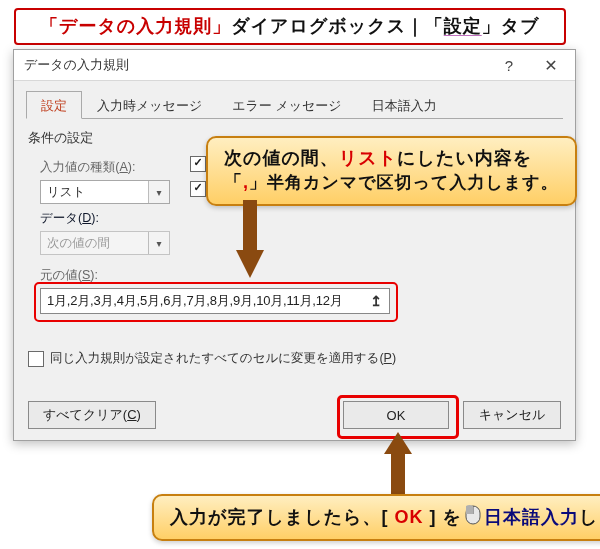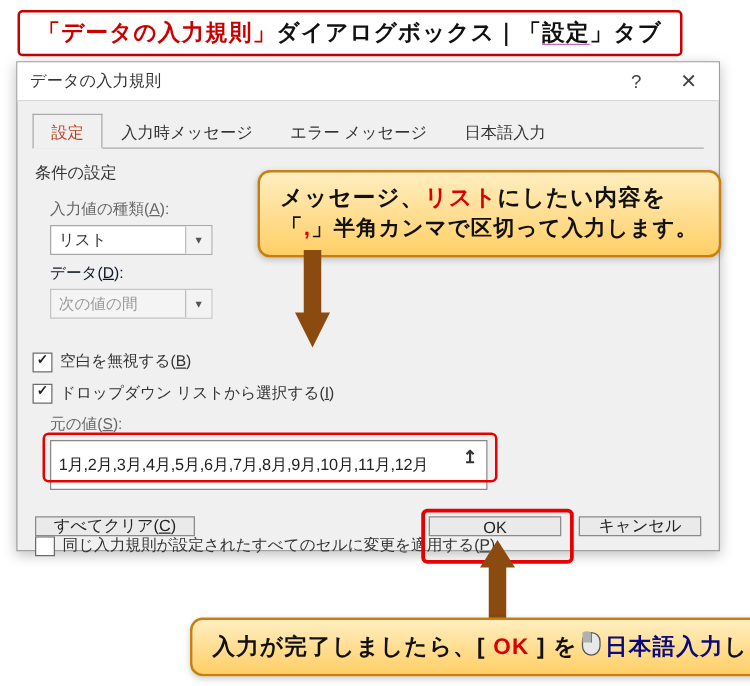--- a/index.html
+++ b/index.html
@@ -21,21 +21,21 @@
   }
 
   
   .anno-top {
     position: absolute;
     left: 14px;
     top: 8px;
     background: #ffffff;
     border: 2px solid #c80000;
     border-radius: 4px;
-    padding: 4px 14px 5px;
+    padding: 4px 24px 5px;
     font-size: 18px;
     font-weight: 700;
     letter-spacing: 1px;
     white-space: nowrap;
   }
   .anno-top .red { color: #c80000; }
   .anno-top .black { color: #111; }
   .anno-top .underline { text-decoration: underline; text-decoration-color: #c06fbf; text-underline-offset: 3px; }
 
   
@@ -183,32 +183,31 @@
     color: #222;
     font-weight: 700;
     position:relative;
     top:-1px;
   }
   .cb.empty::after { content: ""; }
 
   .two-col {
     display: flex;
     gap: 20px;
-    flex-direction: column;
   }
   .left-col { flex: 0 0 auto; }
   .right-col { flex: 1; padding-top:2px; display:flex; flex-direction:column; gap:8px;}
 
   .source-wrap {
     margin: 4px 0 0 14px;
   }
   .source-box {
     position: relative;
     width: 350px;
-    height: 40px;
+    height: 26px;
     background: #ffffff;
     border: 1px solid #888;
     display: flex;
     align-items: center;
     padding: 0 28px 0 6px;
     font-size: 13px;
     color: #222;
     box-sizing: border-box;
     white-space: nowrap;
     letter-spacing: -0.2px;
@@ -240,21 +239,21 @@
   .dlg-buttons {
     position: absolute;
     right: 14px;
     bottom: 12px;
     left: 14px;
     display: flex;
     align-items: center;
     justify-content: space-between;
   }
   .btn {
-    height: 16px;
+    height: 28px;
     min-width: 98px;
     padding: 0 14px;
     background: #eaeaea;
     border: 1px solid #8a8a8a;
     font-size: 13px;
     color: #222;
     display: inline-flex;
     align-items: center;
     justify-content: center;
     box-sizing: border-box;
@@ -391,21 +390,21 @@
           <div class="btn">キャンセル</div>
           <div class="ok-highlight" style="left:-6px; top:-6px; width:116px; height:38px;"></div>
         </div>
       </div>
 
     </div>
   </div>
 
   <div class="callout" style="left:206px; top:136px;">
     <div>
-      <span class="black">メッセージ、</span><span class="red">リスト</span><span class="black">にしたい内容を</span>
+      <span class="black">次の値の間、</span><span class="red">リスト</span><span class="black">にしたい内容を</span>
     </div>
     <div>
       <span class="black">「</span><span class="red">,</span><span class="black mini">」半角カンマで区切って入力します。</span>
     </div>
   </div>
 
   <div class="arrow" style="left:230px; top:200px; width:40px; height:80px;">
     <svg width="40" height="80" viewBox="0 0 40 80">
       <path d="M20 0 C20 25 20 35 20 55" stroke="#8a4a10" stroke-width="14" fill="none"></path>
       <path d="M6 50 L20 78 L34 50 Z" fill="#8a4a10"></path>

